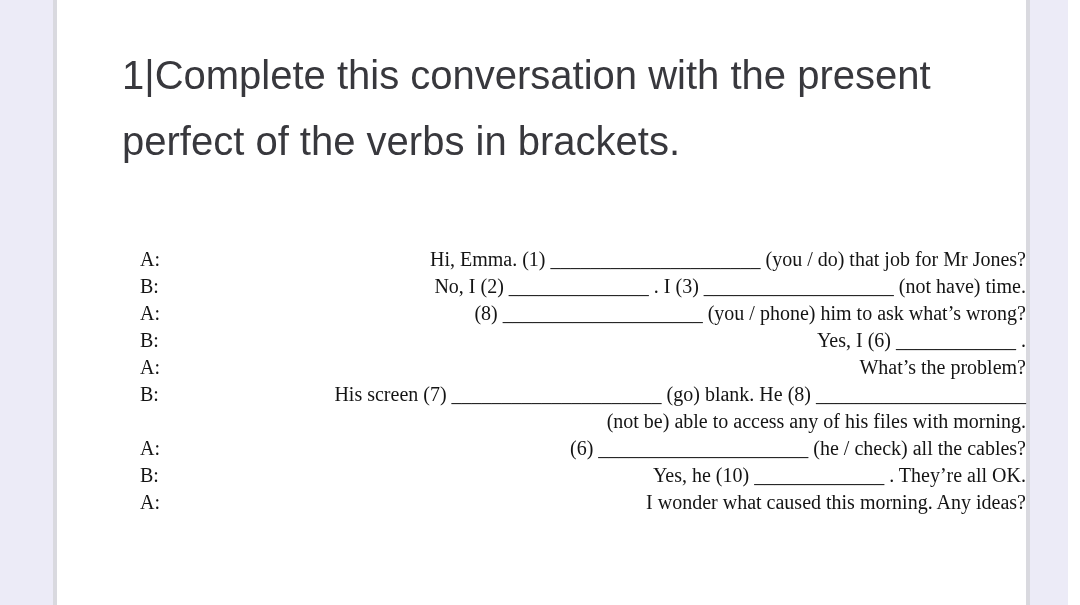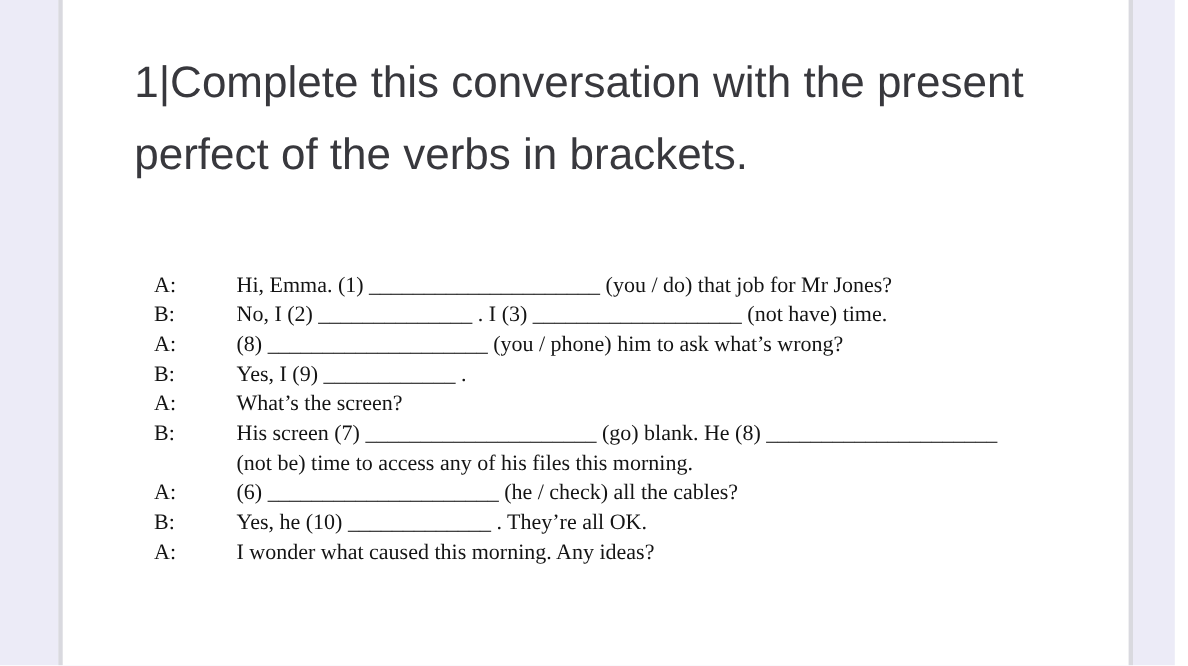--- a/index.html
+++ b/index.html
@@ -37,20 +37,21 @@
   .convo-row{
     display:flex;
     white-space:pre;
   }
   .speaker{
     flex:0 0 75px;
     width:75px;
   }
   .line-text{
     flex:1 1 auto;
+    text-align:right;
   }
 </style>
 </head>
 <body>
 
 <div class="canvas">
   <div class="page">
 
     <div class="doc-title">1|Complete this conversation with the present perfect of the verbs in brackets.</div>
 
@@ -67,36 +68,36 @@
       </div>
 
 
       <div class="convo-row">
         <span class="speaker">A:</span>
         <span class="line-text">(8) ____________________ (you / phone) him to ask what’s wrong?</span>
       </div>
 
       <div class="convo-row">
         <span class="speaker">B:</span>
-        <span class="line-text">Yes, I (9) ____________ .</span>
+        <span class="line-text">Yes, I (6) ____________ .</span>
       </div>
 
       <div class="convo-row">
         <span class="speaker">A:</span>
-        <span class="line-text">What’s the screen?</span>
+        <span class="line-text">What’s the problem?</span>
       </div>
 
       <div class="convo-row">
         <span class="speaker">B:</span>
         <span class="line-text">His screen (7) _____________________ (go) blank. He (8) _____________________</span>
       </div>
 
       <div class="convo-row">
         <span class="speaker"></span>
-        <span class="line-text">(not be) time to access any of his files this morning.</span>
+        <span class="line-text">(not be) able to access any of his files with morning.</span>
       </div>
 
       <div class="convo-row">
         <span class="speaker">A:</span>
         <span class="line-text">(6) _____________________ (he / check) all the cables?</span>
       </div>
 
       <div class="convo-row">
         <span class="speaker">B:</span>
         <span class="line-text">Yes, he (10) _____________ . They’re all OK.</span>

